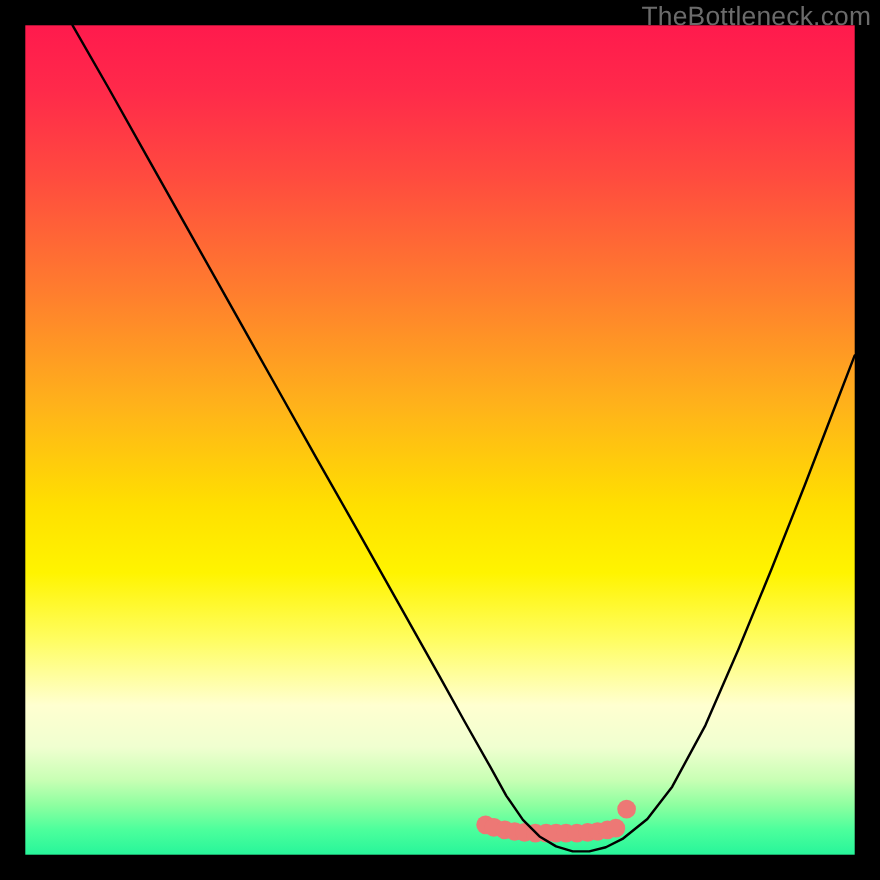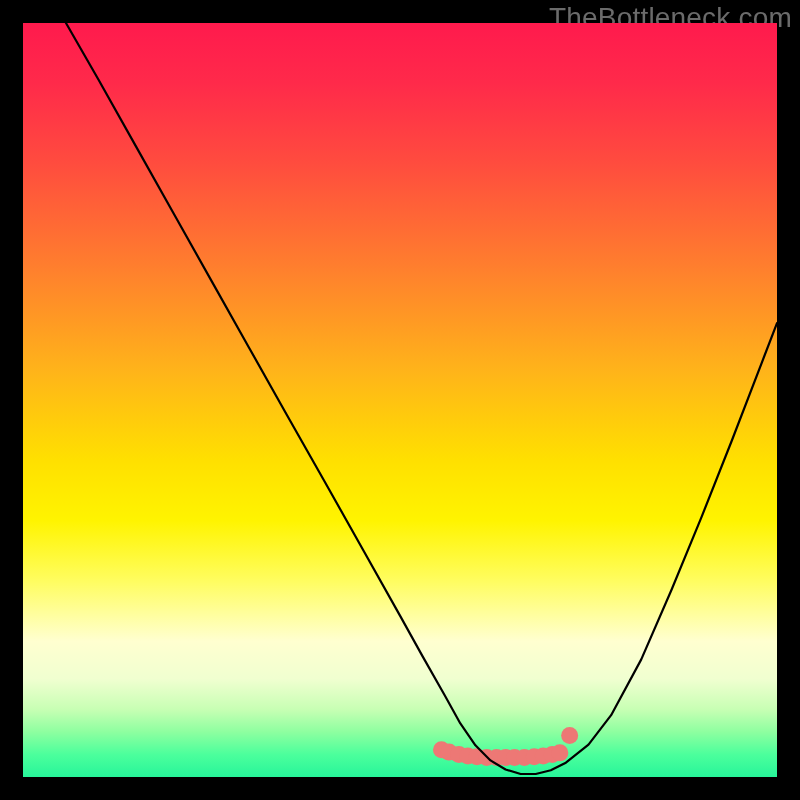--- a/index.html
+++ b/index.html
@@ -36,21 +36,21 @@
     position: absolute;
     left: 0; top: 0;
     width: 754px; height: 754px;
     overflow: visible;
   }
   .watermark {
     position: absolute;
     top: 2px;
     right: 8px;
     font-family: Arial, Helvetica, sans-serif;
-    font-size: 28px;
+    font-size: 24px;
     color: #6b6b6b;
     letter-spacing: 0.2px;
     user-select: none;
   }
 </style>
 </head>
 <body>
 
 <div class="frame">
   <div class="watermark">TheBottleneck.com</div>

